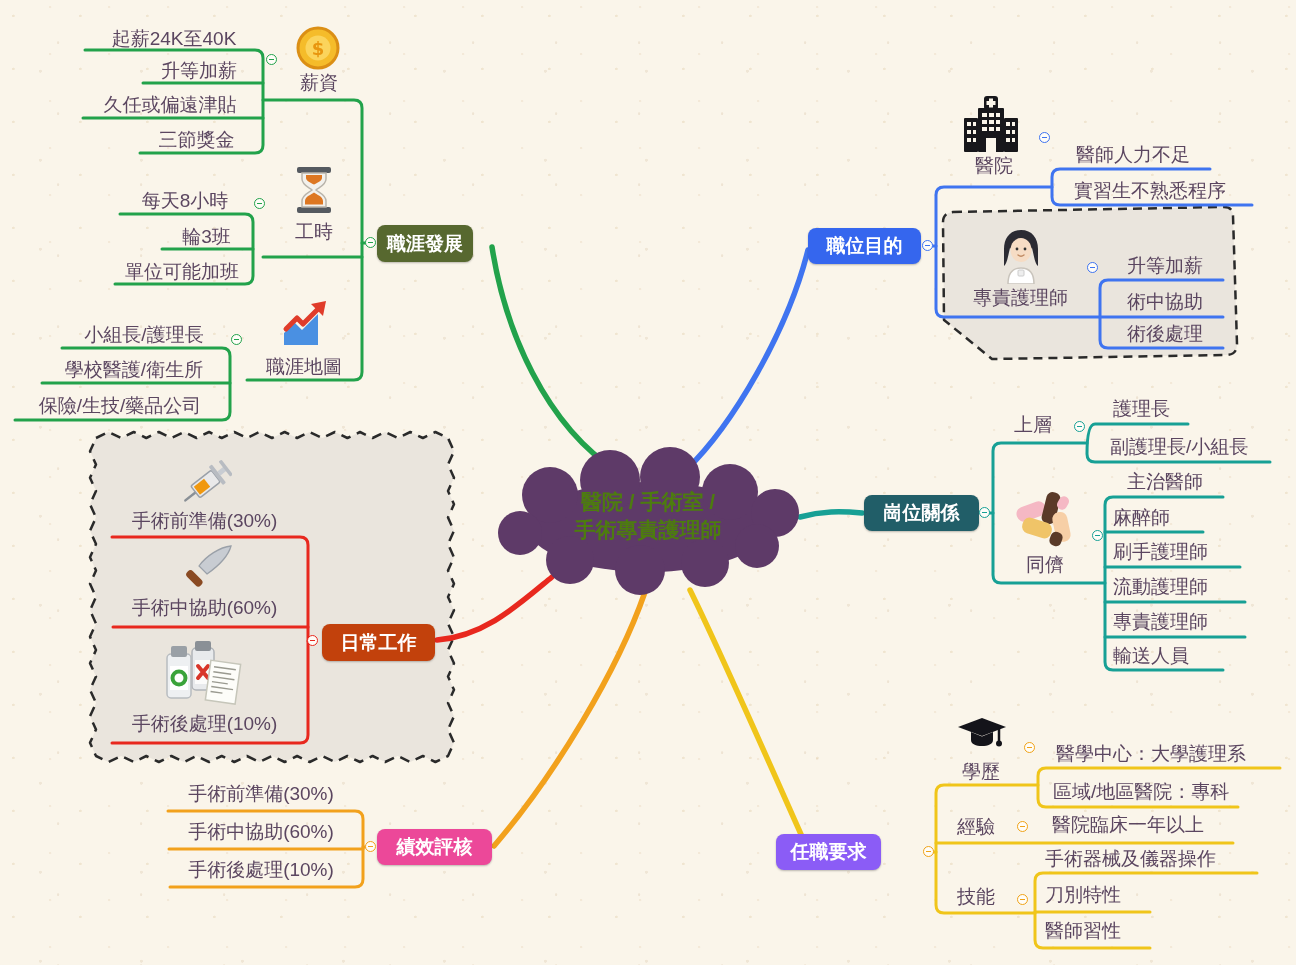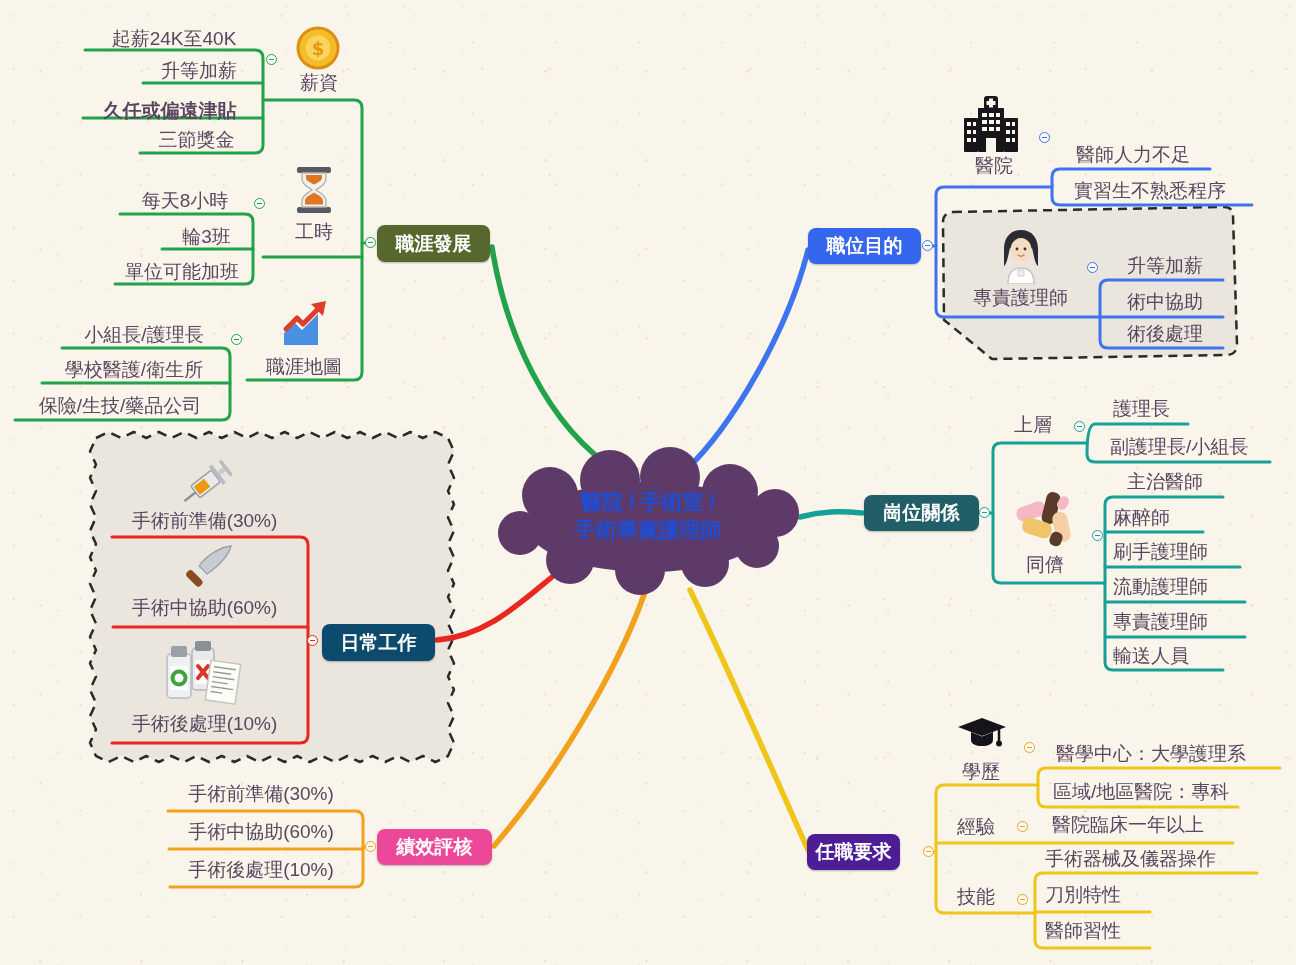--- a/index.html
+++ b/index.html
@@ -15,21 +15,21 @@
     background-size:67px 53px,83px 71px,101px 89px,59px 47px;
   }
   svg.layer{position:absolute;left:0;top:0;z-index:1;}
   .lbl{position:absolute;z-index:3;color:#5b4660;font-size:19px;line-height:22px;white-space:nowrap;}
   .ctr{text-align:center;}
   .mainbox{
     position:absolute;z-index:3;border-radius:8px;color:#fff;font-size:19px;font-weight:bold;
     display:flex;align-items:center;justify-content:center;box-shadow:0 1px 2px rgba(0,0,0,.25);
   }
   .cloudtext{
-    position:absolute;z-index:3;color:#1d4ed8;font-size:21px;font-weight:bold;line-height:28px;
+    position:absolute;z-index:3;color:#4d7c0f;font-size:21px;font-weight:bold;line-height:28px;
     text-align:center;white-space:nowrap;
   }
   .icon{position:absolute;z-index:3;}
   .ccircle{
     position:absolute;z-index:4;width:11px;height:11px;border-radius:50%;
     background:#fffdf8;border:1.5px solid;box-sizing:border-box;
     display:flex;align-items:center;justify-content:center;
   }
   .ccircle i{display:block;width:5px;height:1.5px;background:currentColor;border-color:currentColor;}
 </style>
@@ -116,30 +116,30 @@
     <circle cx="705" cy="563" r="24"></circle>
     <circle cx="757" cy="546" r="22"></circle>
   </g>
 </svg>
 
 <div class="cloudtext" style="left:498px;top:488px;width:300px;">
   <div>醫院 / 手術室 /</div>
   <div>手術專責護理師</div>
 </div>
 
-<div class="mainbox" style="left:377px;top:225px;width:113px;height:37px;background:#57682f;">職涯發展</div>
+<div class="mainbox" style="left:377px;top:225px;width:96px;height:37px;background:#57682f;">職涯發展</div>
 <div class="mainbox" style="left:808px;top:228px;width:113px;height:36px;background:#3566ee;">職位目的</div>
 <div class="mainbox" style="left:864px;top:495px;width:115px;height:36px;background:#215e68;">崗位關係</div>
-<div class="mainbox" style="left:807px;top:834px;width:93px;height:36px;background:#4c1d95;">任職要求</div>
+<div class="mainbox" style="left:776px;top:834px;width:105px;height:36px;background:#8b5cf6;">任職要求</div>
 <div class="mainbox" style="left:377px;top:829px;width:115px;height:36px;background:#ec4899;">績效評核</div>
-<div class="mainbox" style="left:322px;top:624px;width:113px;height:37px;background:#0c4a6e;">日常工作</div>
+<div class="mainbox" style="left:322px;top:624px;width:113px;height:37px;background:#c2410c;">日常工作</div>
 
 <div class="lbl ctr" style="left:85px;top:28px;width:178px;">起薪24K至40K</div>
 <div class="lbl ctr" style="left:143px;top:60px;width:112px;">升等加薪</div>
-<div class="lbl ctr" style="left:80px;top:100px;width:180px;font-weight:bold;">久任或偏遠津貼</div>
+<div class="lbl ctr" style="left:80px;top:94px;width:180px;">久任或偏遠津貼</div>
 <div class="lbl ctr" style="left:140px;top:129px;width:113px;">三節獎金</div>
 <div class="lbl ctr" style="left:294px;top:72px;width:50px;">薪資</div>
 
 <div class="lbl ctr" style="left:118px;top:190px;width:134px;">每天8小時</div>
 <div class="lbl ctr" style="left:160px;top:226px;width:93px;">輪3班</div>
 <div class="lbl ctr" style="left:112px;top:261px;width:140px;">單位可能加班</div>
 <div class="lbl ctr" style="left:289px;top:221px;width:50px;">工時</div>
 
 <div class="lbl ctr" style="left:60px;top:324px;width:168px;">小組長/護理長</div>
 <div class="lbl ctr" style="left:40px;top:359px;width:188px;">學校醫護/衛生所</div>

